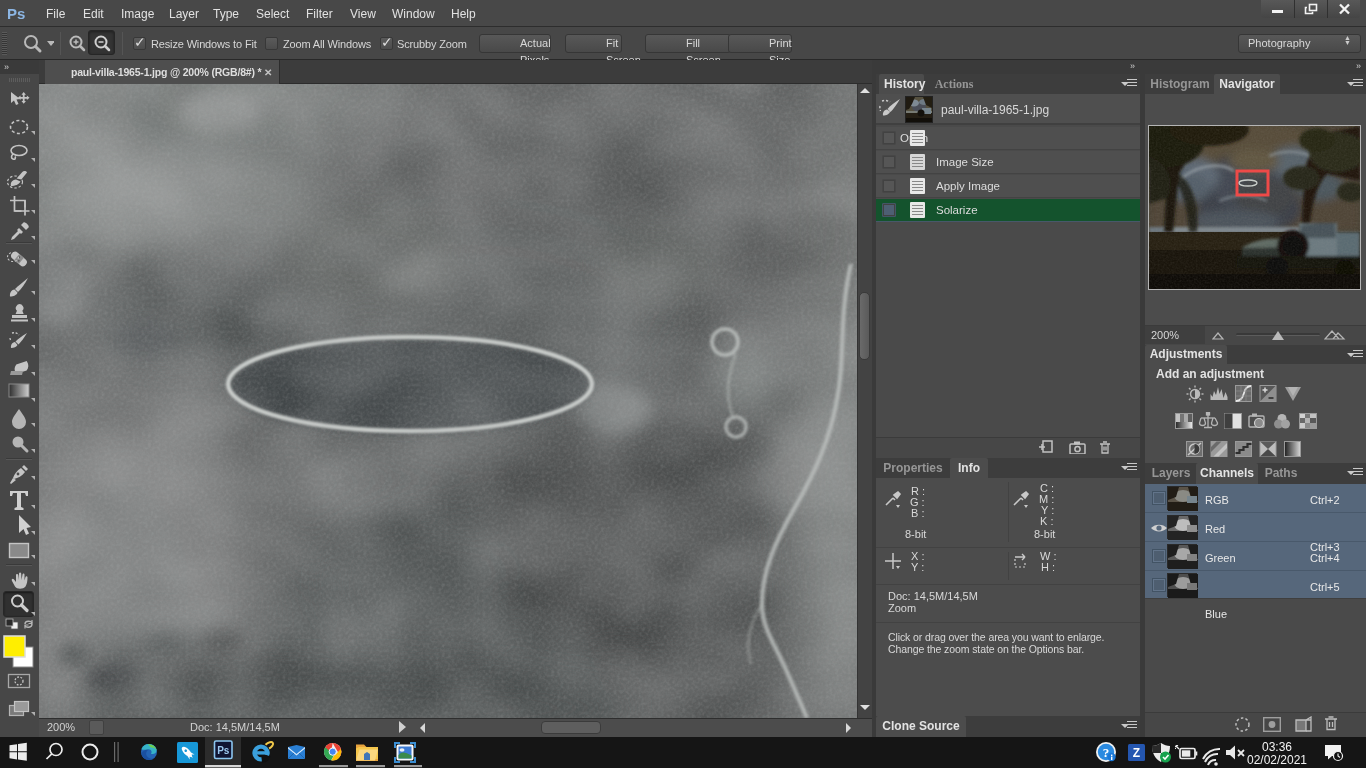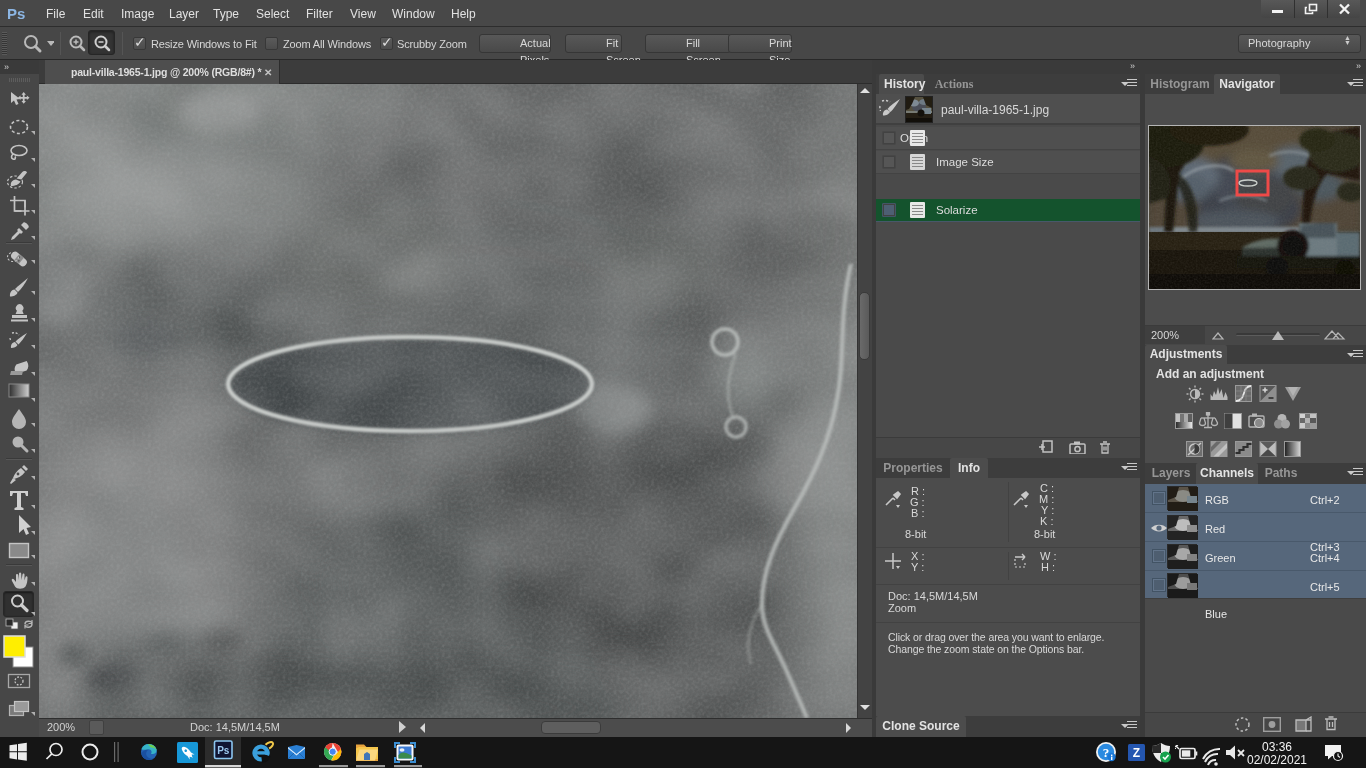--- a/index.html
+++ b/index.html
@@ -436,20 +436,21 @@
   <rect y="14" width="26" height="5" fill="#9aa4a8" opacity="0.5"></rect>
   <rect y="16" width="26" height="9" fill="#241e14"></rect>
   <rect x="16" y="11" width="9" height="6" fill="#76848c"></rect>
   <circle cx="15" cy="16" r="3.5" fill="#14110c"></circle>
   <rect y="21" width="26" height="4" fill="#120f0a"></rect>
 </svg>
 <div class="itxt" style="left:941px; top:103px; font-size:12px;">paul-villa-1965-1.jpg</div>
 
 <div class="hrow" style="top:127px;"><div class="hcheck"></div><div class="hdoc"></div><span style="margin-left:24px;">Open</span></div>
 <div class="hrow" style="top:151px;"><div class="hcheck"></div><div class="hdoc" style="background:#d8d8d8;"></div><span style="margin-left:60px;">Image Size</span></div>
+<div class="hrow" style="top:175px;"><div class="hcheck"></div><div class="hdoc"></div><span style="margin-left:60px;">Apply Image</span></div>
 <div class="hrow" style="top:199px; background:#14532d; border-bottom-color:#47586a;"><div class="hcheck" style="background:#4e5f73; border-color:#445567;"></div><div class="hdoc"></div><span style="margin-left:60px;">Solarize</span></div>
 <div class="abs" style="left:876px; top:223px; width:264px; height:214px; background:#4a4a4a;"></div>
 
 <div class="abs" style="left:876px; top:437px; width:264px; height:21px; background:#474747; border-top:1px solid #3b3b3b;"></div>
 <svg class="abs" style="left:1038px; top:440px;" width="16" height="15" viewBox="0 0 16 15">
   <rect x="5" y="1" width="9" height="11" fill="none" stroke="#c2c2c2" stroke-width="1.5"></rect>
   <path d="M1 7 h6 M4 4 v6" stroke="#c2c2c2" stroke-width="1.5"></path>
 </svg>
 <svg class="abs" style="left:1069px; top:441px;" width="17" height="13" viewBox="0 0 17 13">
   <rect x="1" y="3" width="15" height="10" rx="1" fill="none" stroke="#c2c2c2" stroke-width="1.5"></rect>

